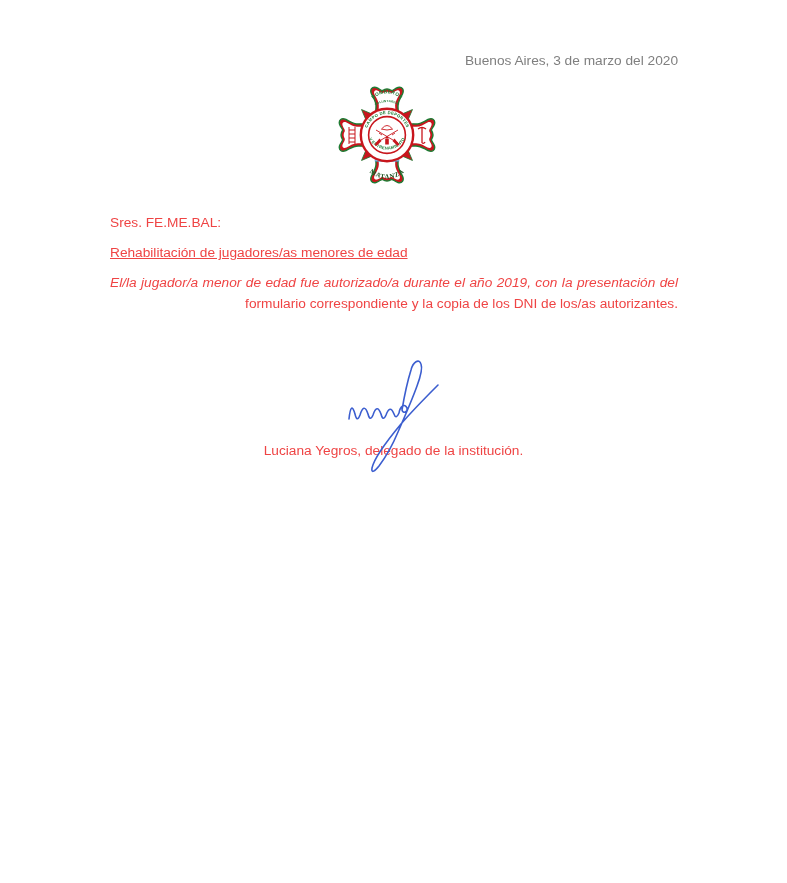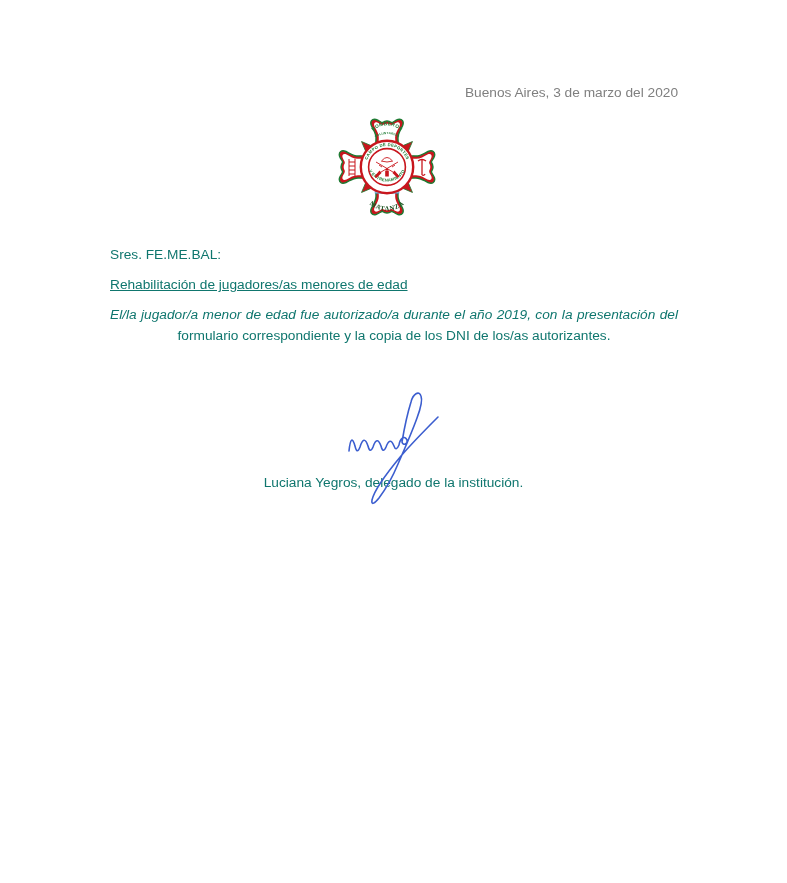--- a/index.html
+++ b/index.html
@@ -3,44 +3,44 @@
 <meta charset="utf-8">
 <style>
   html,body{margin:0;padding:0;}
   body{
     width:787px;height:883px;
     background:#ffffff;
     position:relative;
     overflow:hidden;
     font-family:"Liberation Sans", sans-serif;
   }
-  .abs{position:absolute;margin-top:32px;}
+  .abs{position:absolute;}
   .txt{
     font-size:13.7px;
-    color:#0f766e;
+    color:#ef4444;
     line-height:20.6px;
     white-space:nowrap;
   }
   .date{
     top:51px; right:109px;
     color:#7f7f7f;
     text-align:right;
   }
   .greeting{ left:110px; top:213px; }
   .subject{ left:110px; top:243px;text-decoration:underline; }
   .para{
     left:110px; top:273px; width:568px;
     white-space:normal;
   }
   .para .l1{
     text-align:justify;
     text-align-last:justify;
     font-style:italic;
   }
-  .para .l2{ text-align:center; }
+  .para .l2{ text-align:right; }
   .caption{
     left:0; width:787px; top:441px;
     text-align:center;
   }
   .logo-wrap{ left:338px; top:83px; width:98px; height:104px; }
   .sig-wrap{ left:341px; top:356px; width:102px; height:126px; z-index:5; }
   svg{display:block;}
   .emblem-sans{ font-family:"Liberation Sans", sans-serif; font-weight:bold; }
   .emblem-serif{ font-family:"Liberation Serif", serif; font-weight:bold; }
 </style>

